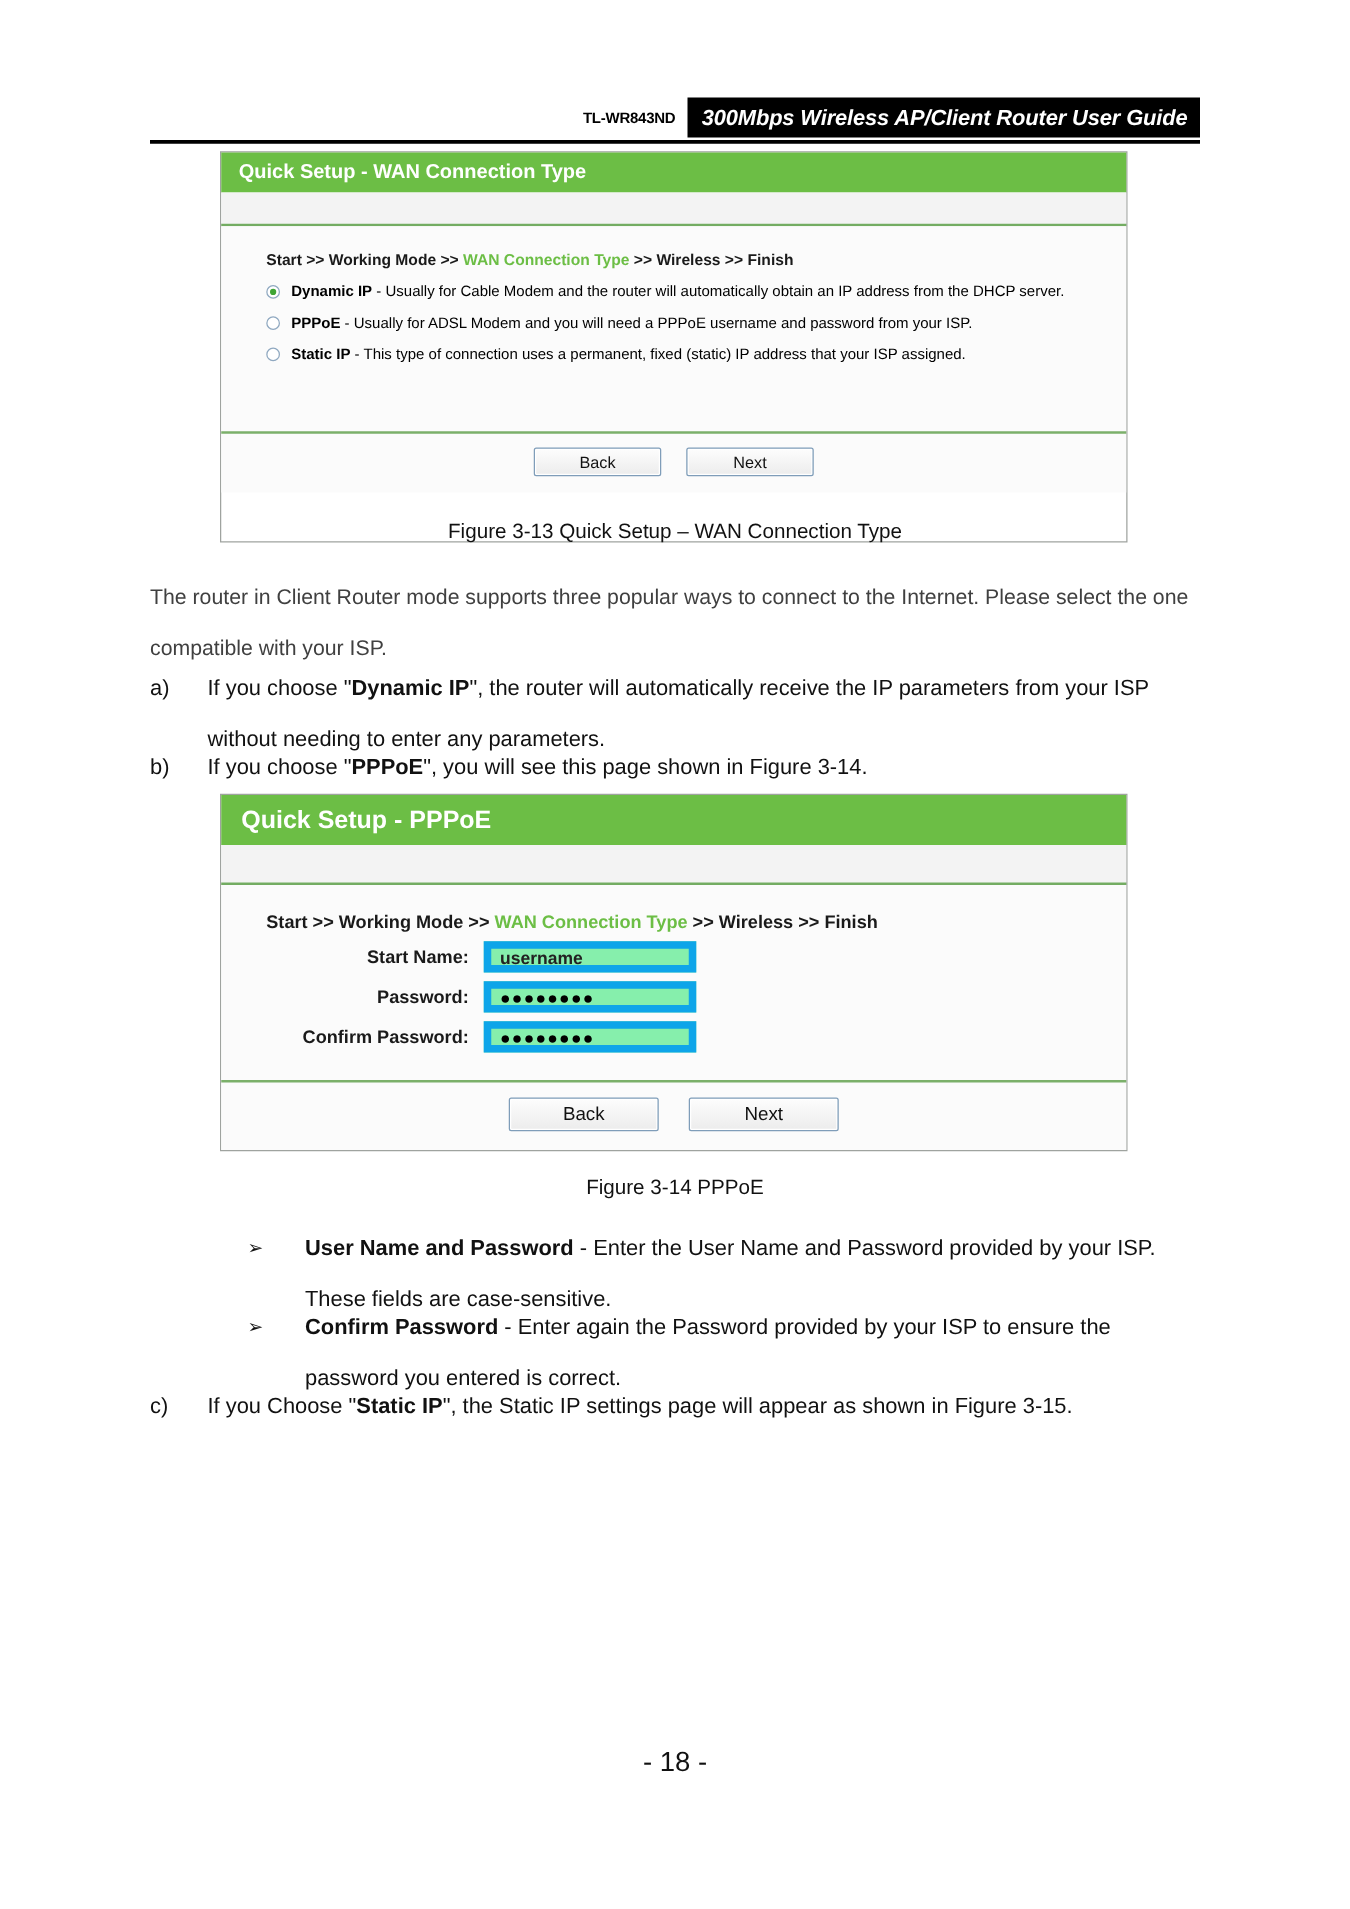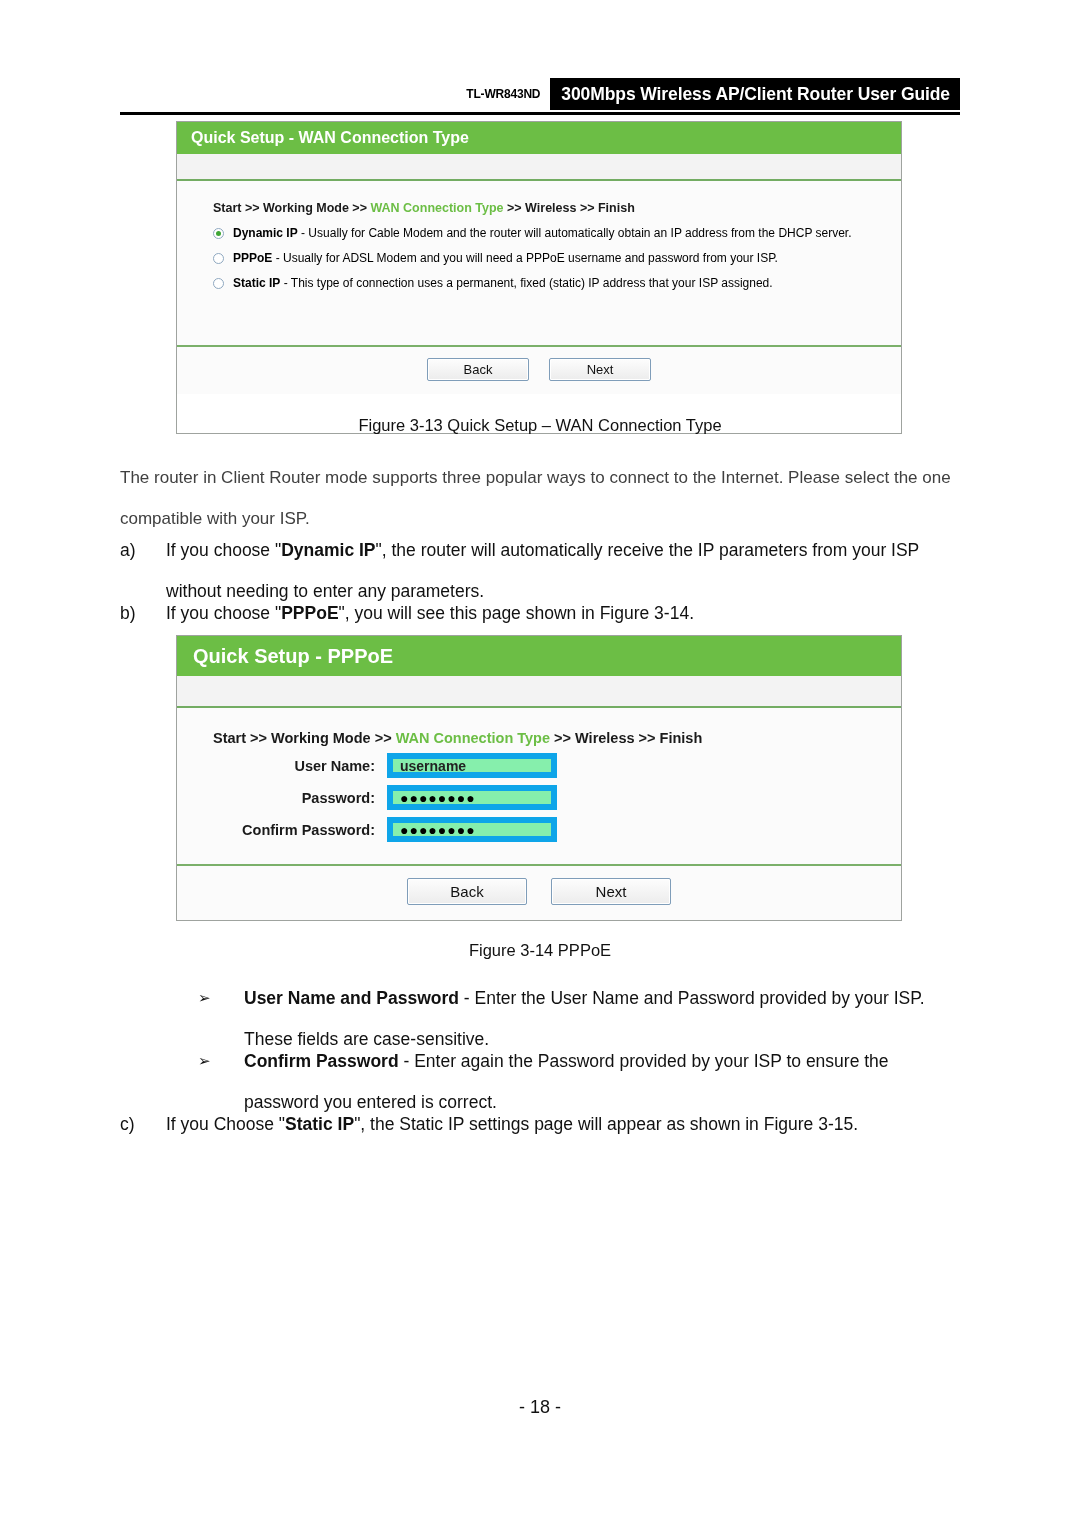--- a/index.html
+++ b/index.html
@@ -38,20 +38,21 @@
   }
   .header-title-band {
     background: #000000;
     color: #ffffff;
     font-size: 17.5px;
     font-weight: bold;
     letter-spacing: -0.1px;
     display: flex;
     align-items: center;
     padding: 0 10px 0 11px;
+    font-style: italic;
   }
   .header-rule {
     position: absolute;
     left: 120px;
     top: 112px;
     width: 840px;
     height: 3px;
     background: #000000;
   }
 
@@ -226,21 +227,21 @@
   #item-bullet-1 { left: 198px; top: 978px; width: 768px; }
   #item-bullet-2 { left: 198px; top: 1041px; width: 768px; }
   #item-c { left: 120px; top: 1104px; width: 848px; }
 
   .page-number {
     position: absolute;
     left: 0;
     top: 1397px;
     width: 100%;
     text-align: center;
-    font-size: 18px;
+    font-size: 22px;
     color: #111;
   }
   b.strong { font-weight: bold; }
 </style>
 </head>
 <body>
 
 <div class="page-header">
   <div class="header-model">TL-WR843ND</div>
   <div class="header-title-band">300Mbps Wireless AP/Client Router User Guide</div>
@@ -299,21 +300,21 @@
   <div class="shot-title">Quick Setup - PPPoE</div>
   <div class="shot-subbar"></div>
   <div class="shot-divider"></div>
   <div class="shot-body">
 
     <div class="breadcrumb">
       <span>Start &gt;&gt; Working Mode &gt;&gt; </span><span class="bc-active">WAN Connection Type</span><span> &gt;&gt; Wireless &gt;&gt; Finish</span>
     </div>
 
     <div class="form-row">
-      <div class="form-label">User Name:</div>
+      <div class="form-label">Start Name:</div>
       <div class="form-input">username</div>
     </div>
 
     <div class="form-row">
       <div class="form-label">Password:</div>
       <div class="form-input dots">●●●●●●●●</div>
     </div>
 
     <div class="form-row">
       <div class="form-label">Confirm Password:</div>

